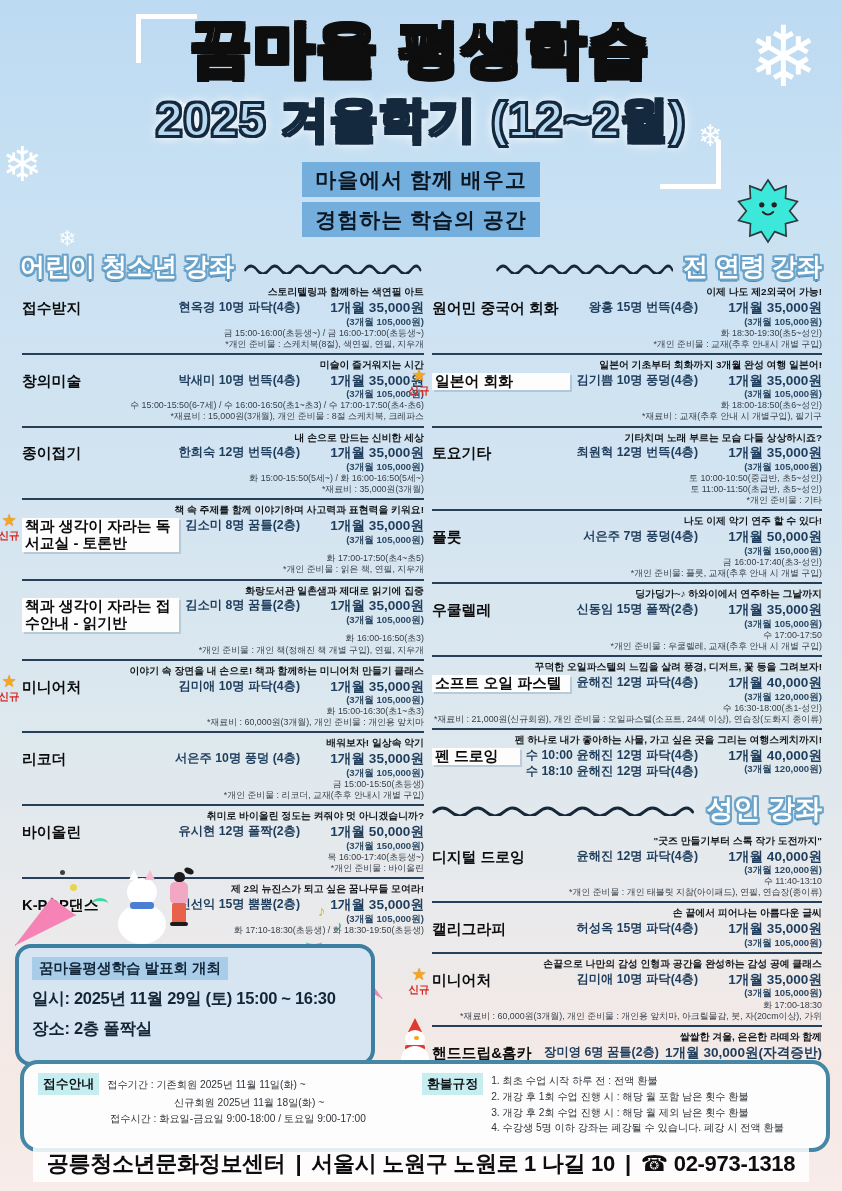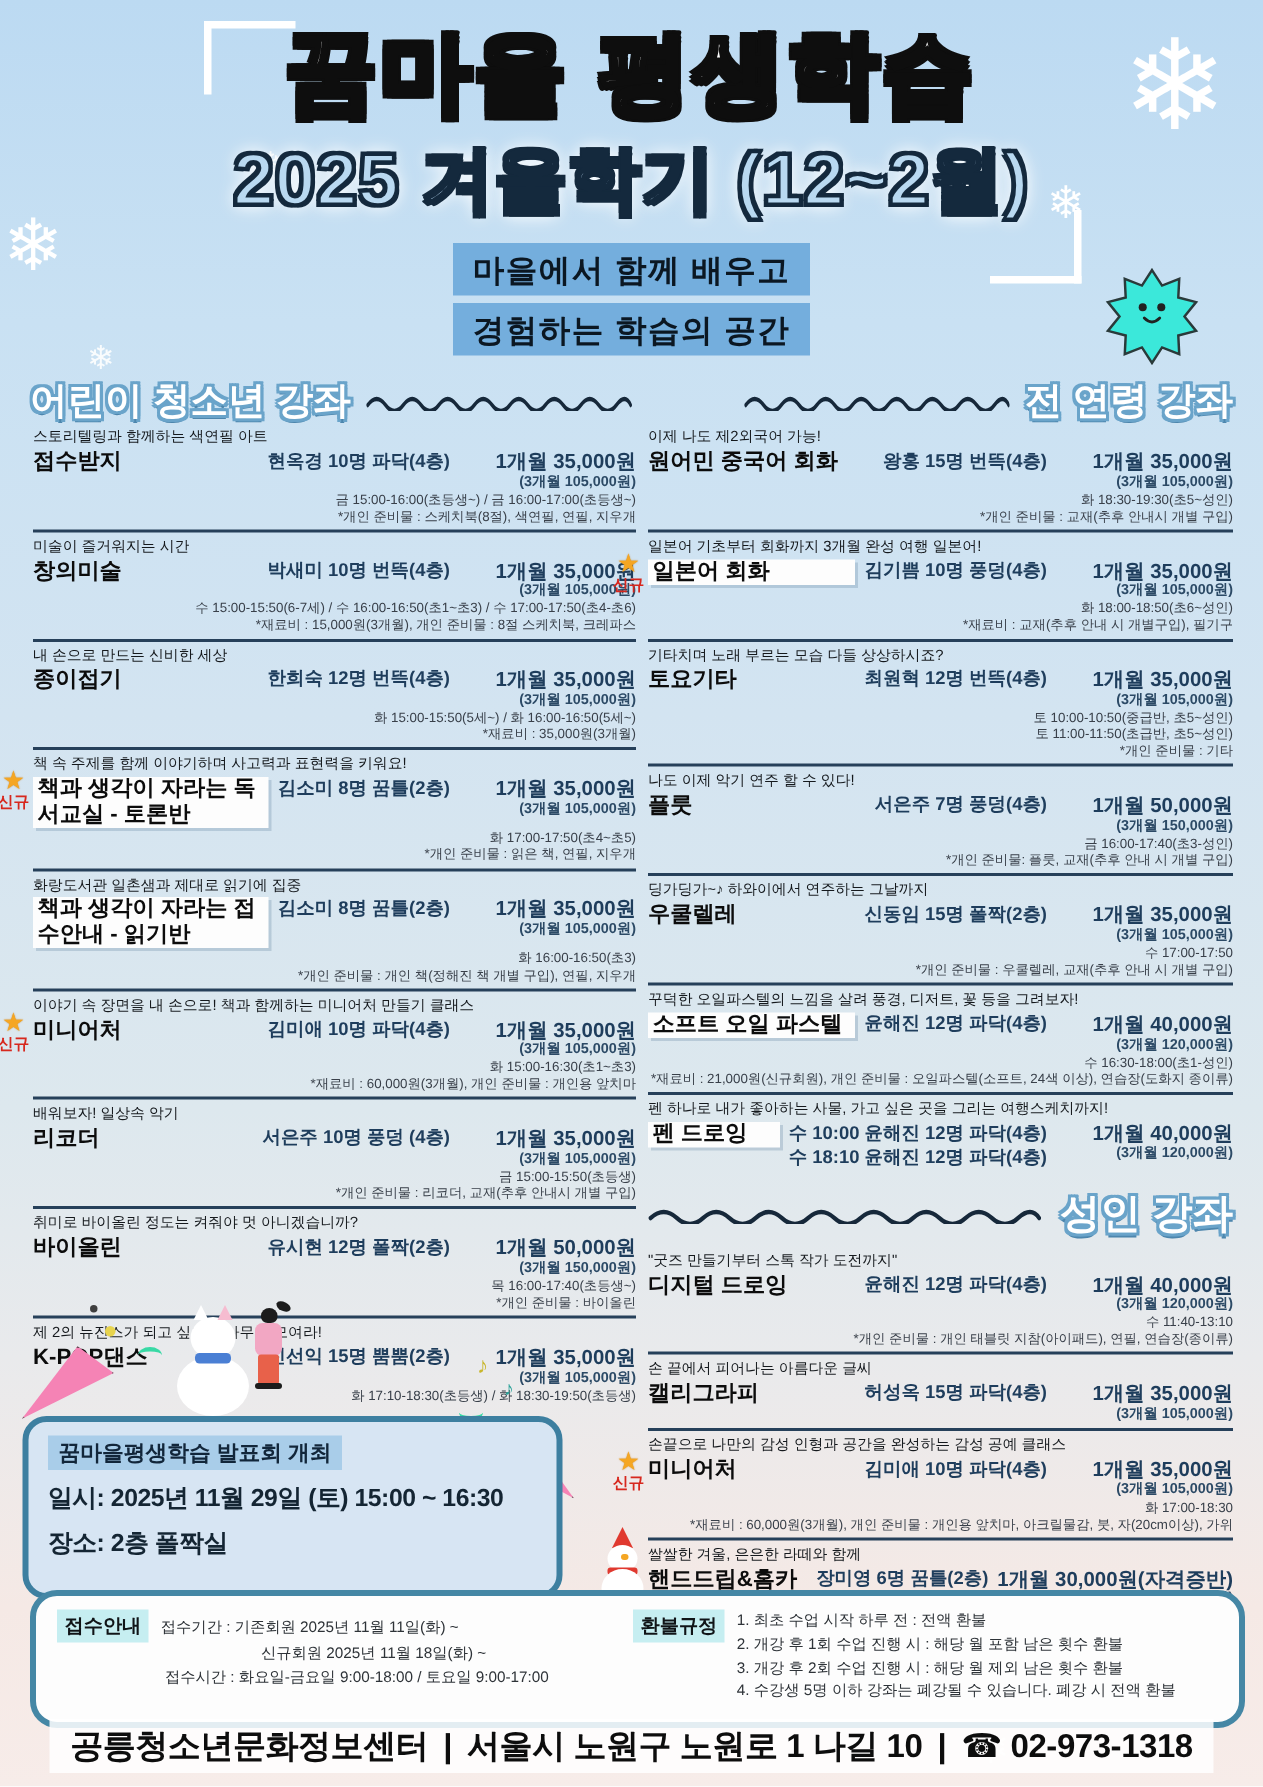--- a/index.html
+++ b/index.html
@@ -29,21 +29,21 @@
   .sect-label{font-size:25px;font-weight:800;white-space:nowrap;color:#fff;
     text-shadow:-2px -2px 0 #6aa4ca,2px -2px 0 #6aa4ca,-2px 2px 0 #6aa4ca,2px 2px 0 #6aa4ca,-2px 0 0 #6aa4ca,2px 0 0 #6aa4ca,0 -2px 0 #6aa4ca,0 3px 0 #4d86ad;}
   .wavy{flex:1 1 auto;height:14px;}
   .wavy-gap{flex:0 0 54px;}
   
   .col{position:absolute;top:282px;}
   #col-left{left:22px;width:402px;}
   #col-right{left:432px;width:390px;}
   .course{position:relative;padding:4px 0 3px;border-bottom:2px solid #26405a;}
   .course:last-child{border-bottom:none;}
-  .course .subtitle{font-size:9.9px;font-weight:400;color:#15191d;line-height:1.2;}
+  .course .subtitle{font-size:9.9px;font-weight:700;color:#15191d;line-height:1.2;text-align:right;}
   .mainrow{display:flex;align-items:flex-start;gap:6px;margin:2px 0 1px;}
   .course-title{flex:1 1 auto;min-width:0;font-size:14.8px;font-weight:800;color:#0c0c0c;line-height:1.15;}
   .course-title.hl{background:#fdfdfd;box-shadow:2px 2px 0 rgba(120,150,175,.35);padding:0 3px;}
   .instructor{flex:0 0 auto;font-size:12.3px;font-weight:700;color:#1e3d5c;white-space:pre-line;line-height:1.3;text-align:left;}
   .price{flex:0 0 auto;min-width:118px;text-align:right;line-height:1.15;}
   .price .p1{font-size:13.6px;font-weight:800;color:#1e3d5c;}
   .price .p2{font-size:9.6px;font-weight:700;color:#2c4a66;}
   .price .second{margin-top:0;}
   .price .p1.second{margin-top:5px;}
   .price .p1:empty,.price .p2:empty{display:none;margin:0;}

